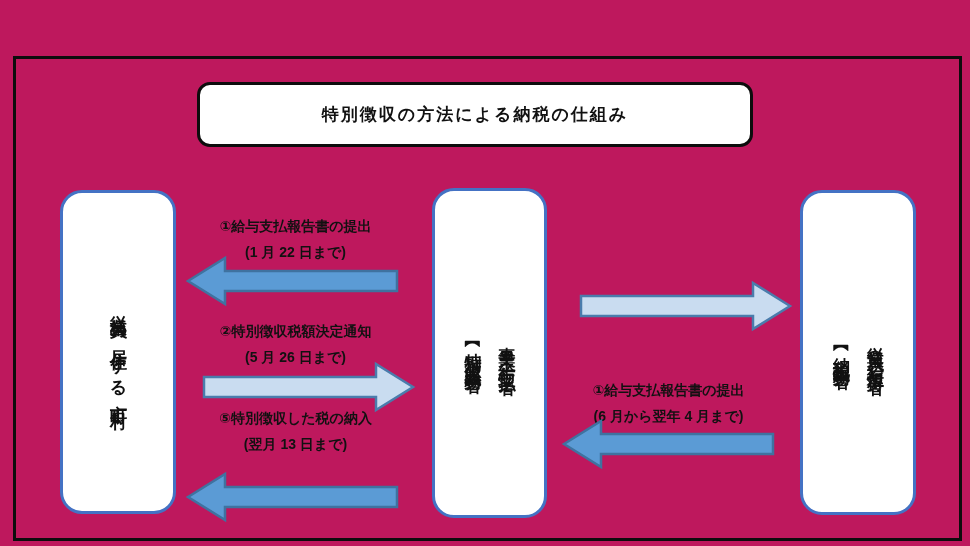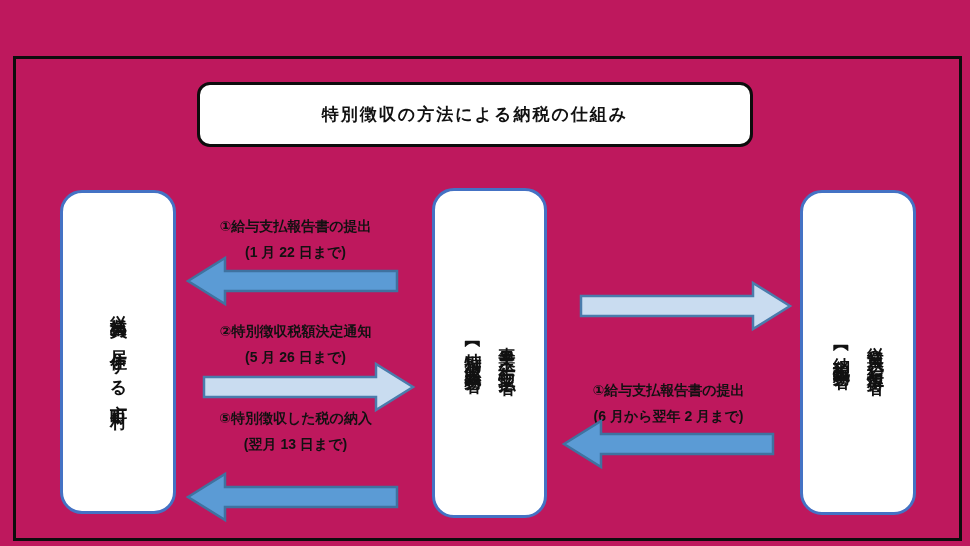--- a/index.html
+++ b/index.html
@@ -96,21 +96,21 @@
   <svg class="flow-arrow arrow-2" viewBox="0 0 215 52">
     <polygon points="212,26 175,3 175,16 3,16 3,36 175,36 175,49" stroke-width="2.5" stroke-linejoin="miter" fill="#C9DCF0" stroke="#4A7CAC"></polygon>
   </svg>
 
   <svg class="flow-arrow arrow-3" viewBox="0 0 215 52">
     <polygon points="212,26 175,3 175,16 3,16 3,36 175,36 175,49" stroke-width="2.5" stroke-linejoin="miter" fill="#C9DCF0" stroke="#4A7CAC"></polygon>
   </svg>
 
   <div class="arrow-label label-4">
     <div>①給与支払報告書の提出</div>
-    <div>(6 月から翌年 2 月まで)</div>
+    <div>(6 月から翌年 4 月まで)</div>
   </div>
   <svg class="flow-arrow arrow-4" viewBox="0 0 215 52">
     <polygon points="3,26 40,3 40,16 212,16 212,36 40,36 40,49" stroke-width="2.5" stroke-linejoin="miter" fill="#5B9BD5" stroke="#3F72A0"></polygon>
   </svg>
 
   <div class="arrow-label label-5">
     <div>⑤特別徴収した税の納入</div>
     <div>(翌月 13 日まで)</div>
   </div>
   <svg class="flow-arrow arrow-5" viewBox="0 0 215 52">

